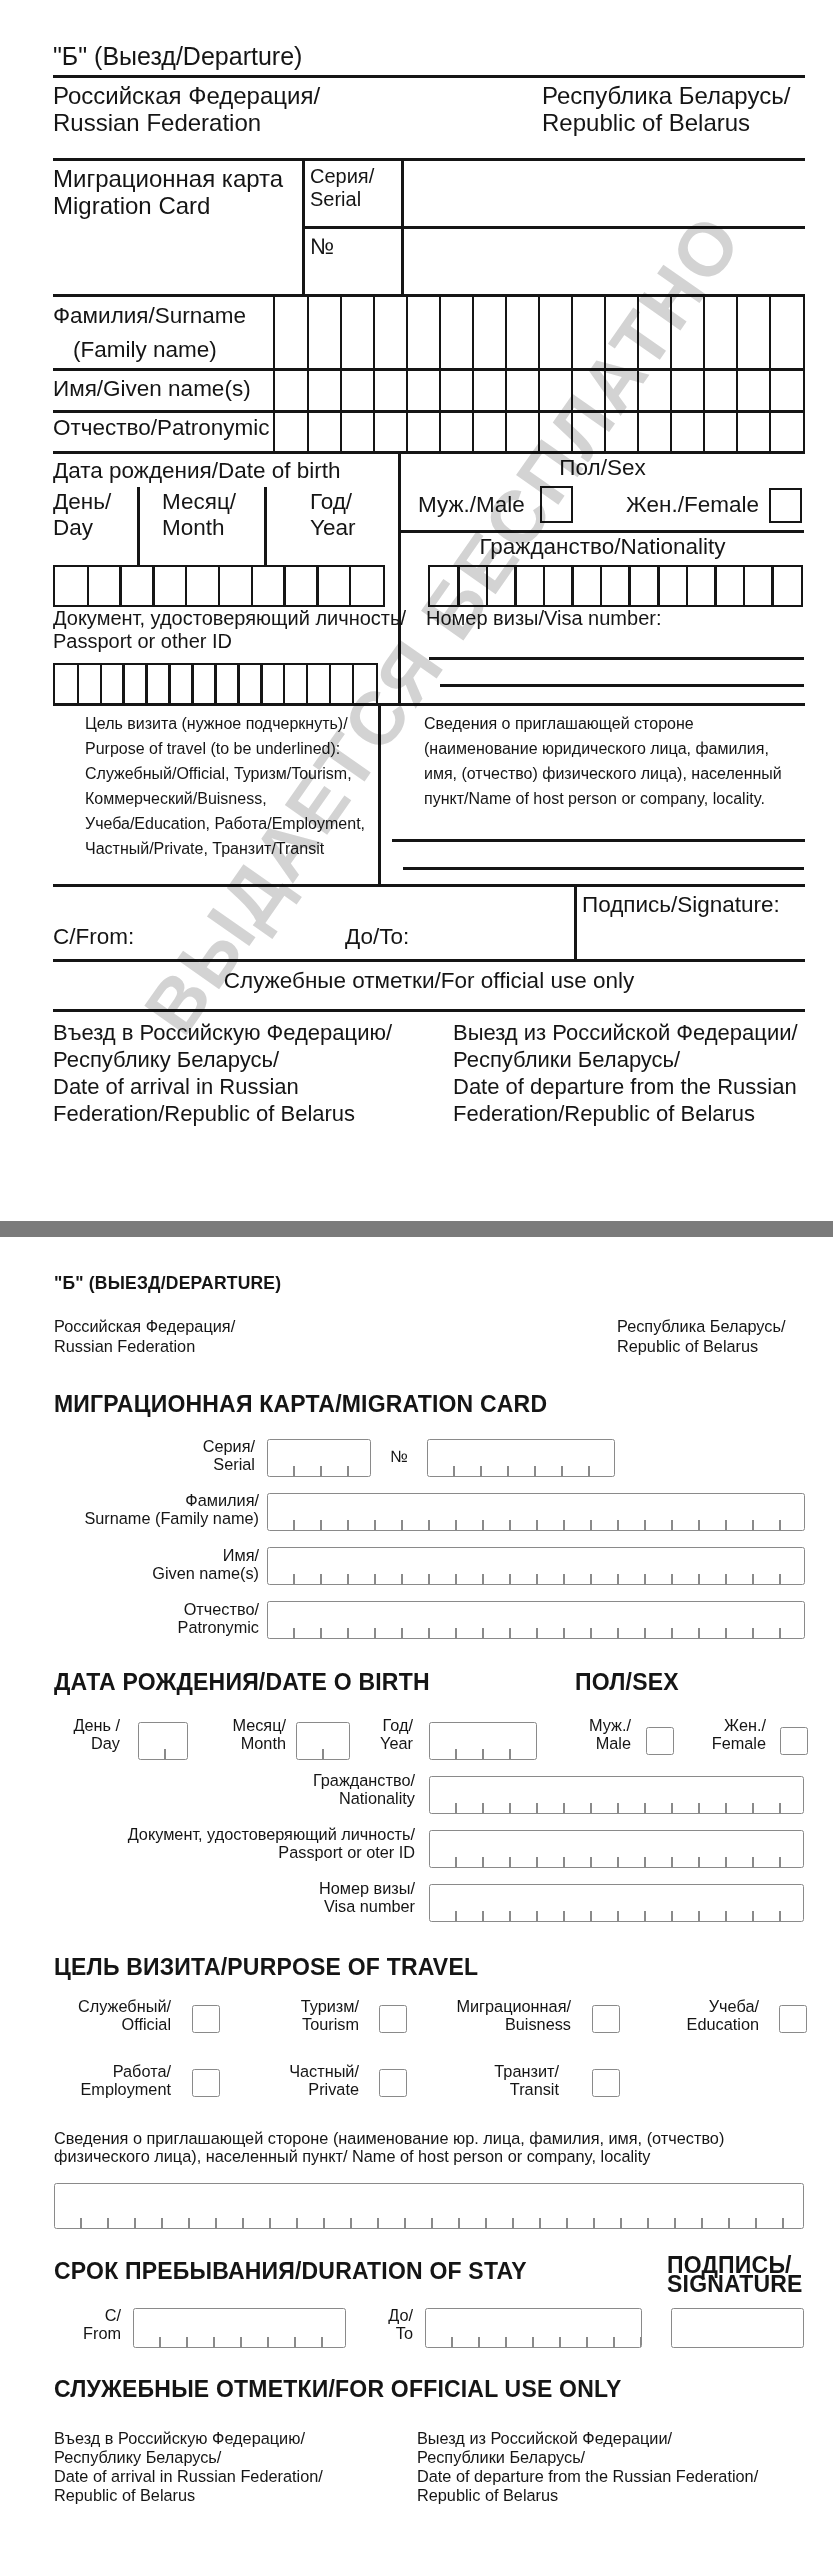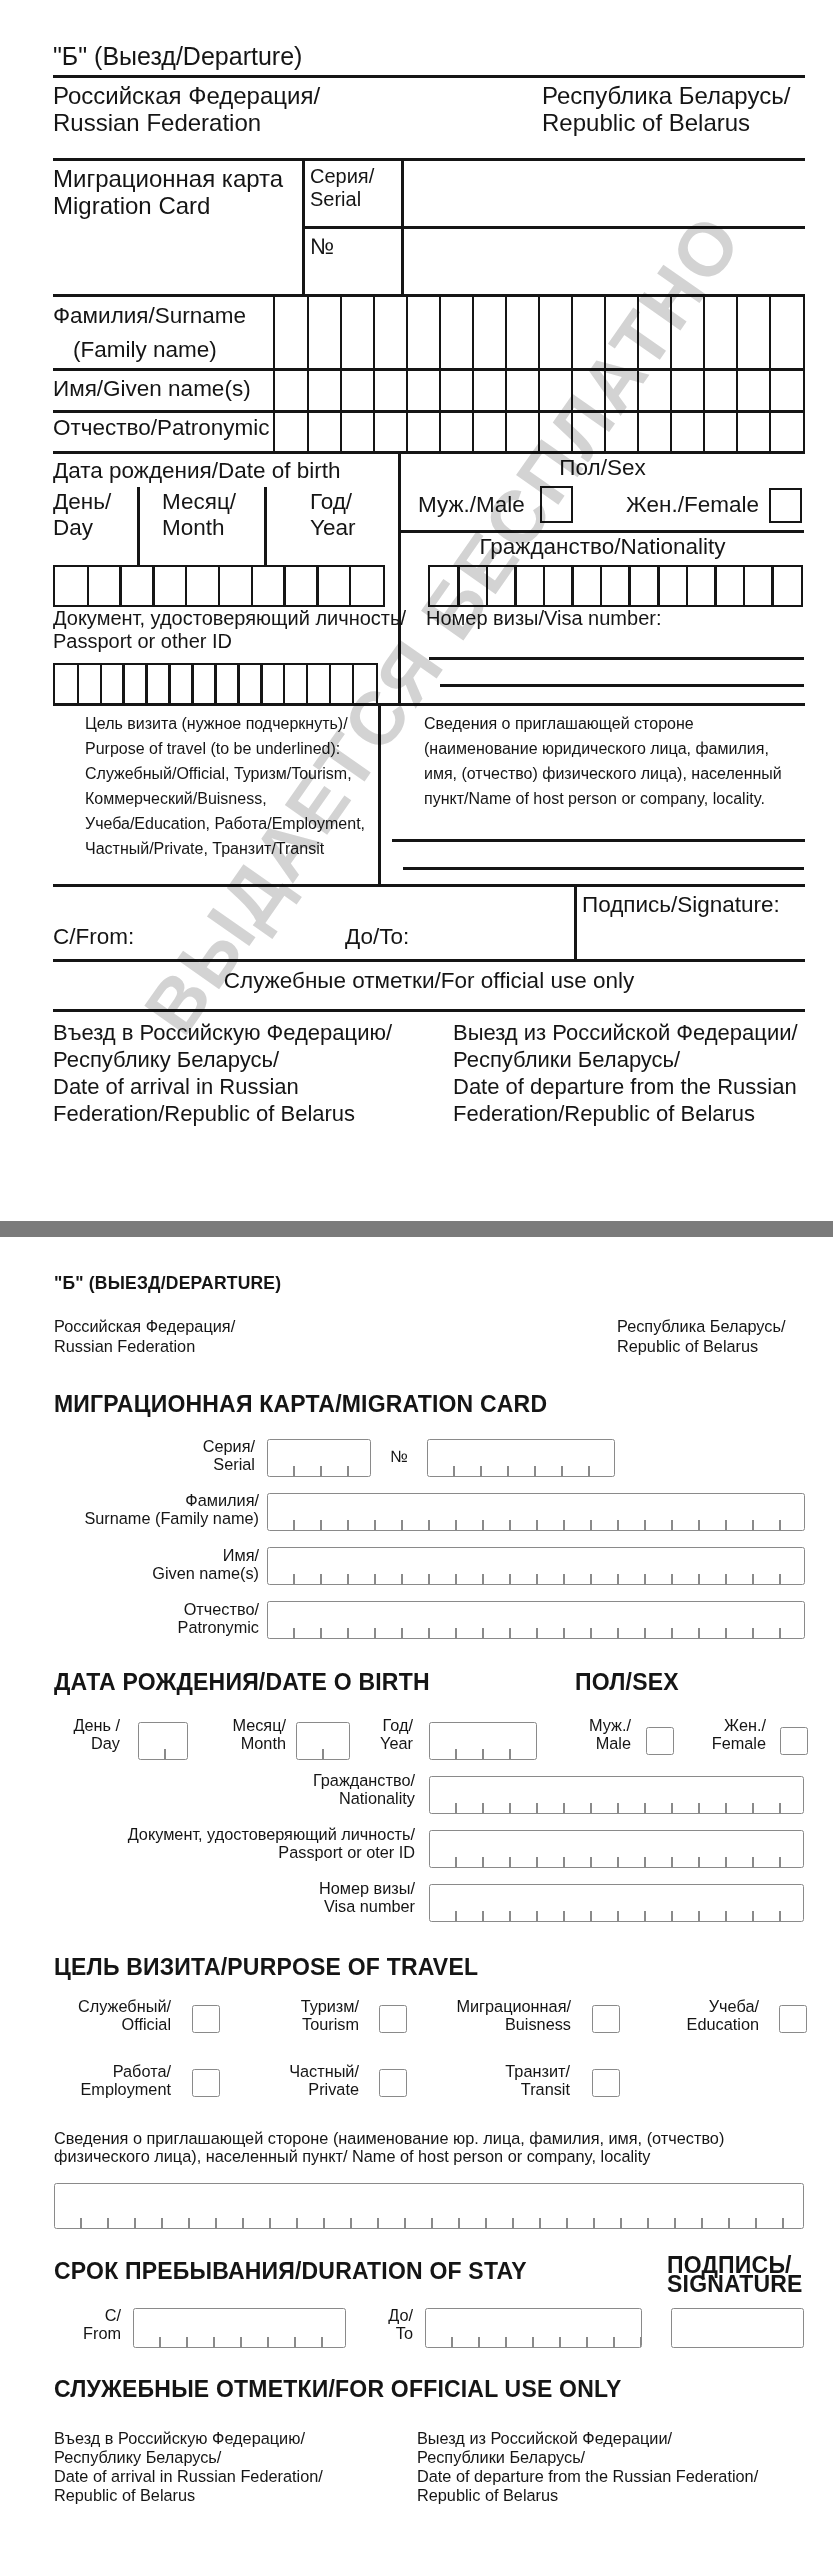--- a/index.html
+++ b/index.html
@@ -330,21 +330,21 @@
   <div class="t t2 r" style="right:663px;top:2062px">
     <span>Работа/</span>
       <span>Employment</span>
   </div>
   <div class="cb2" style="left:192px;top:2069px"></div>
   <div class="t t2 r" style="right:475px;top:2062px">
     <span>Частный/</span>
       <span>Private</span>
   </div>
   <div class="cb2" style="left:379px;top:2069px"></div>
-  <div class="t t2 r" style="right:264px;top:2062px">
+  <div class="t t2 r" style="right:275px;top:2062px">
     <span>Транзит/</span>
       <span>Transit</span>
   </div>
   <div class="cb2" style="left:592px;top:2069px"></div>
 
   <div class="t t2" style="left:54px;top:2129px;line-height:18.3px">
     <span>Сведения о приглашающей стороне (наименование юр. лица, фамилия, имя, (отчество)</span>
     <span>физического лица), населенный пункт/ Name of host person or company, locality</span>
   </div>
   <div class="box tick" style="left:54px;top:2183px;width:750px;height:46px"></div>

